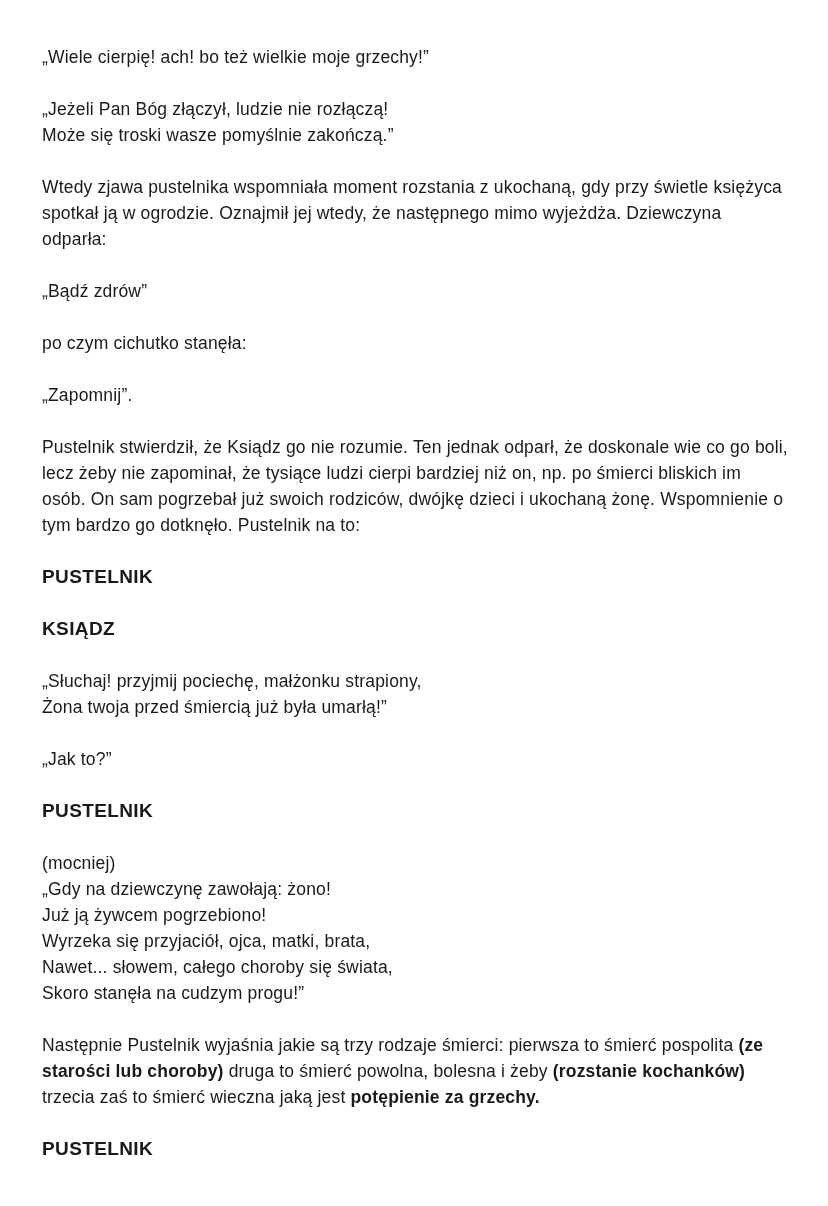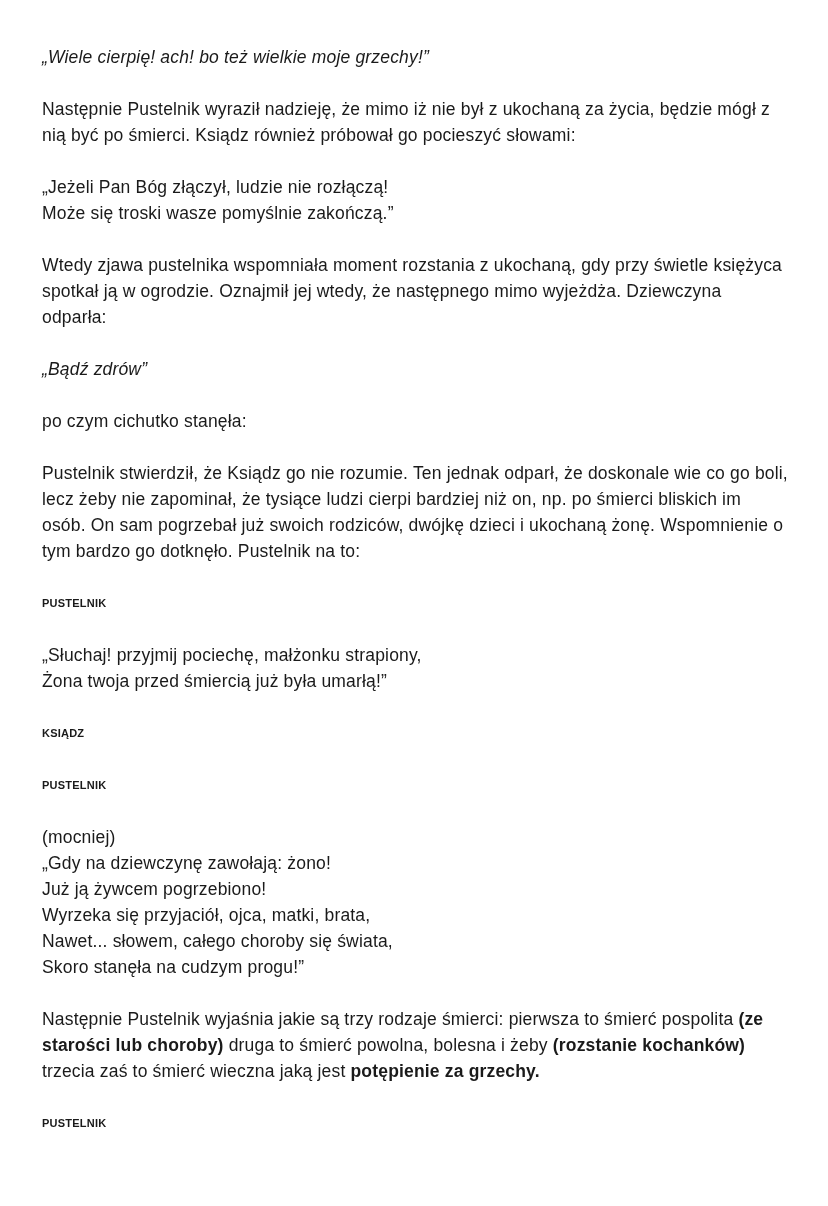--- a/index.html
+++ b/index.html
@@ -32,54 +32,54 @@
     letter-spacing: 0.01em;
   }
   .block:last-child {
     margin-bottom: 0;
   }
   .para {
     font-style: normal;
     text-align: left;
   }
   .quote {
-    font-style: italic;
   }
   .verse {
     white-space: pre-line;
   }
   .speaker {
     font-weight: bold;
     font-style: normal;
-    font-size: 11px;
+    font-size: 19px;
     line-height: 26px;
     letter-spacing: 0.02em;
     margin: 0 0 26px 0;
   }
   b, .bold {
     font-weight: bold;
   }
 </style>
 </head>
 <body>
 
 <div class="page">
   <div class="doc" id="doc-body">
       <p class="block quote">„Wiele cierpię! ach! bo też wielkie moje grzechy!”</p>
-      <p class="block para">Następnie Pustelnik wyraził nadzieję, że mimo iż nie był z ukochaną za życia, będzie mógł z nią być po śmierci. Ksiądz również próbował go pocieszyć słowami:</p>
       <p class="block verse">„Jeżeli Pan Bóg złączył, ludzie nie rozłączą!
 Może się troski wasze pomyślnie zakończą.”</p>
       <p class="block para">Wtedy zjawa pustelnika wspomniała moment rozstania z ukochaną, gdy przy świetle księżyca spotkał ją w ogrodzie. Oznajmił jej wtedy, że następnego mimo wyjeżdża. Dziewczyna odparła:</p>
       <p class="block quote">„Bądź zdrów”</p>
       <p class="block para">po czym cichutko stanęła:</p>
+      <p class="block quote">„Zapomnij”.</p>
       <p class="block para">Pustelnik stwierdził, że Ksiądz go nie rozumie. Ten jednak odparł, że doskonale wie co go boli, lecz żeby nie zapominał, że tysiące ludzi cierpi bardziej niż on, np. po śmierci bliskich im osób. On sam pogrzebał już swoich rodziców, dwójkę dzieci i ukochaną żonę. Wspomnienie o tym bardzo go dotknęło. Pustelnik na to:</p>
       <p class="block speaker">PUSTELNIK</p>
+      <p class="block speaker">KSIĄDZ</p>
       <p class="block verse">„Słuchaj! przyjmij pociechę, małżonku strapiony,
 Żona twoja przed śmiercią już była umarłą!”</p>
-      <p class="block speaker">KSIĄDZ</p>
+      <p class="block quote">„Jak to?”</p>
       <p class="block speaker">PUSTELNIK</p>
       <p class="block verse">(mocniej)
 „Gdy na dziewczynę zawołają: żono!
 Już ją żywcem pogrzebiono!
 Wyrzeka się przyjaciół, ojca, matki, brata,
 Nawet... słowem, całego choroby się świata,
 Skoro stanęła na cudzym progu!”</p>
       <p class="block para"><span>Następnie Pustelnik wyjaśnia jakie są trzy rodzaje śmierci: pierwsza to śmierć pospolita </span><span class="bold">(ze starości lub choroby)</span><span> druga to śmierć powolna, bolesna i żeby </span><span class="bold">(rozstanie kochanków)</span><span> trzecia zaś to śmierć wieczna jaką jest </span><span class="bold">potępienie za grzechy.</span></p>
       <p class="block speaker">PUSTELNIK</p>
     </div>

